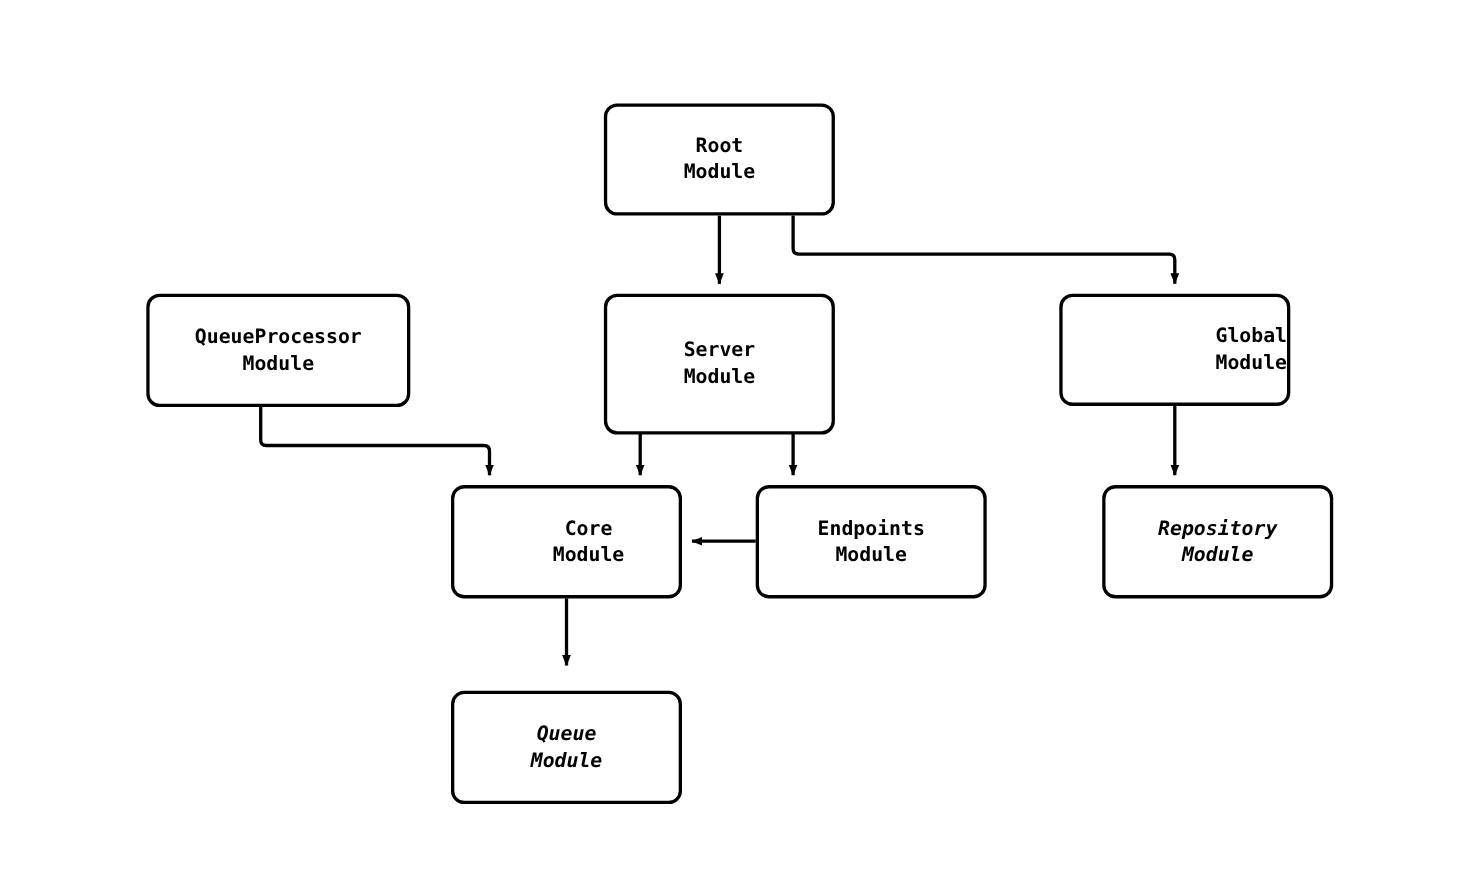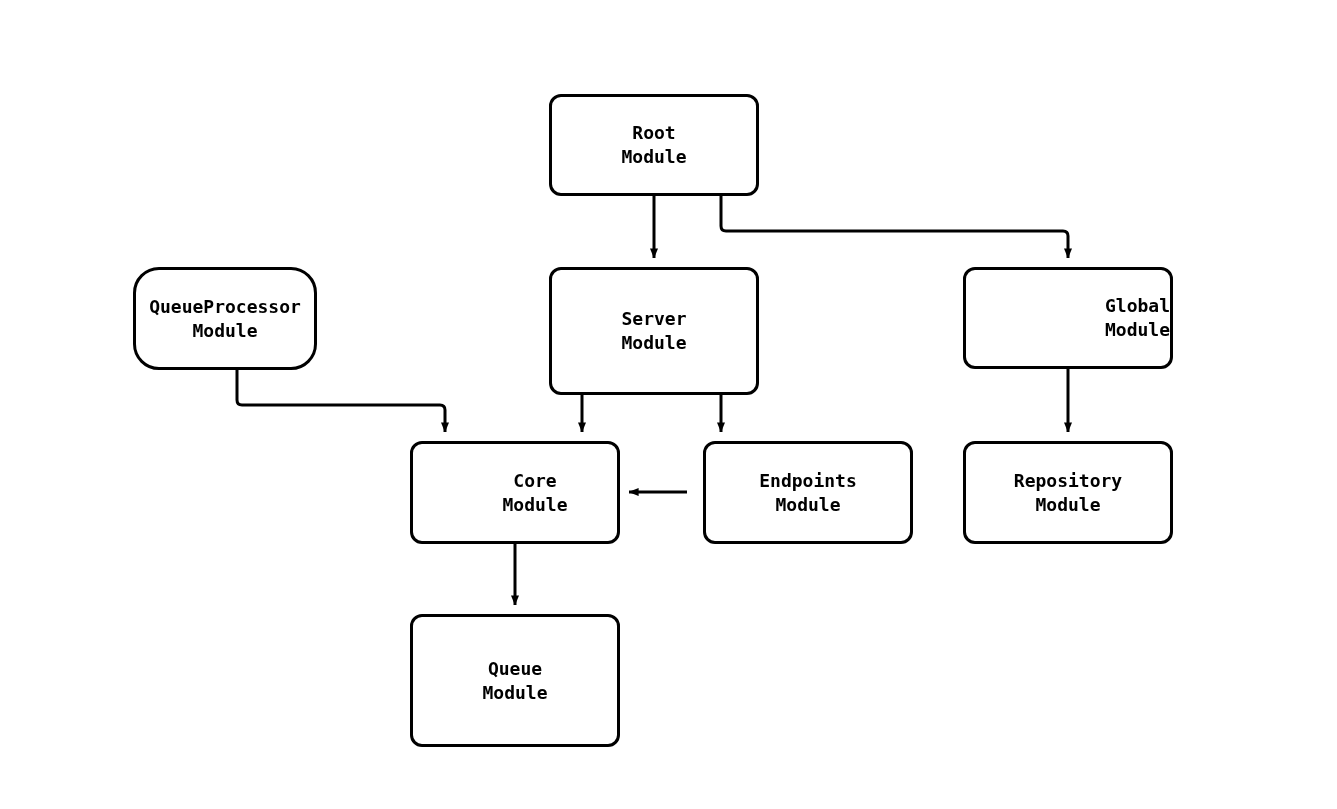--- a/index.html
+++ b/index.html
@@ -71,43 +71,43 @@
         <path d="M 687 492 L 629 492" marker-end="url(#arrowhead)" stroke="#000000" stroke-width="3" fill="none"></path>
         <path d="M 515 544 L 515 605" marker-end="url(#arrowhead)" stroke="#000000" stroke-width="3" fill="none"></path>
       </g>
   </svg>
 
   <div id="nodes-layer">
       <div class="node" style="left: 549px; top: 94px; width: 210px; height: 102px; border-color: rgb(0, 0, 0); border-width: 3px; background: rgb(255, 255, 255);">
         <div class="node-label">Root
 Module</div>
       </div>
-      <div class="node" style="left: 133px; top: 267px; width: 184px; height: 103px; border-color: rgb(0, 0, 0); border-width: 3px; background: rgb(255, 255, 255); border-radius: 26px;">
+      <div class="node" style="left: 133px; top: 267px; width: 240px; height: 103px; border-color: rgb(0, 0, 0); border-width: 3px; background: rgb(255, 255, 255);">
         <div class="node-label">QueueProcessor
 Module</div>
       </div>
       <div class="node" style="left: 549px; top: 267px; width: 210px; height: 128px; border-color: rgb(0, 0, 0); border-width: 3px; background: rgb(255, 255, 255);">
         <div class="node-label">Server
 Module</div>
       </div>
       <div class="node" style="left: 963px; top: 267px; width: 210px; height: 102px; border-color: rgb(0, 0, 0); border-width: 3px; background: rgb(255, 255, 255); justify-content: flex-end;">
         <div class="node-label">Global
 Module</div>
       </div>
       <div class="node" style="left: 410px; top: 441px; width: 210px; height: 103px; border-color: rgb(0, 0, 0); border-width: 3px; background: rgb(255, 255, 255); padding-left: 40px;">
         <div class="node-label">Core
 Module</div>
       </div>
-      <div class="node" style="left: 703px; top: 441px; width: 210px; height: 103px; border-color: rgb(0, 0, 0); border-width: 3px; background: rgb(255, 255, 255);">
+      <div class="node" style="left: 687px; top: 441px; width: 210px; height: 103px; border-color: rgb(0, 0, 0); border-width: 3px; background: rgb(255, 255, 255);">
         <div class="node-label">Endpoints
 Module</div>
       </div>
-      <div class="node" style="left: 963px; top: 441px; width: 210px; height: 103px; border-color: rgb(0, 0, 0); border-width: 3px; background: rgb(255, 255, 255);">
+      <div class="node" style="left: 1002px; top: 441px; width: 210px; height: 103px; border-color: rgb(0, 0, 0); border-width: 3px; background: rgb(255, 255, 255); font-style: italic;">
         <div class="node-label">Repository
 Module</div>
       </div>
-      <div class="node" style="left: 410px; top: 614px; width: 210px; height: 133px; border-color: rgb(0, 0, 0); border-width: 3px; background: rgb(255, 255, 255);">
+      <div class="node" style="left: 410px; top: 628px; width: 210px; height: 103px; border-color: rgb(0, 0, 0); border-width: 3px; background: rgb(255, 255, 255); font-style: italic;">
         <div class="node-label">Queue
 Module</div>
       </div>
     </div>
 
 </div>
 
 </body></html>

